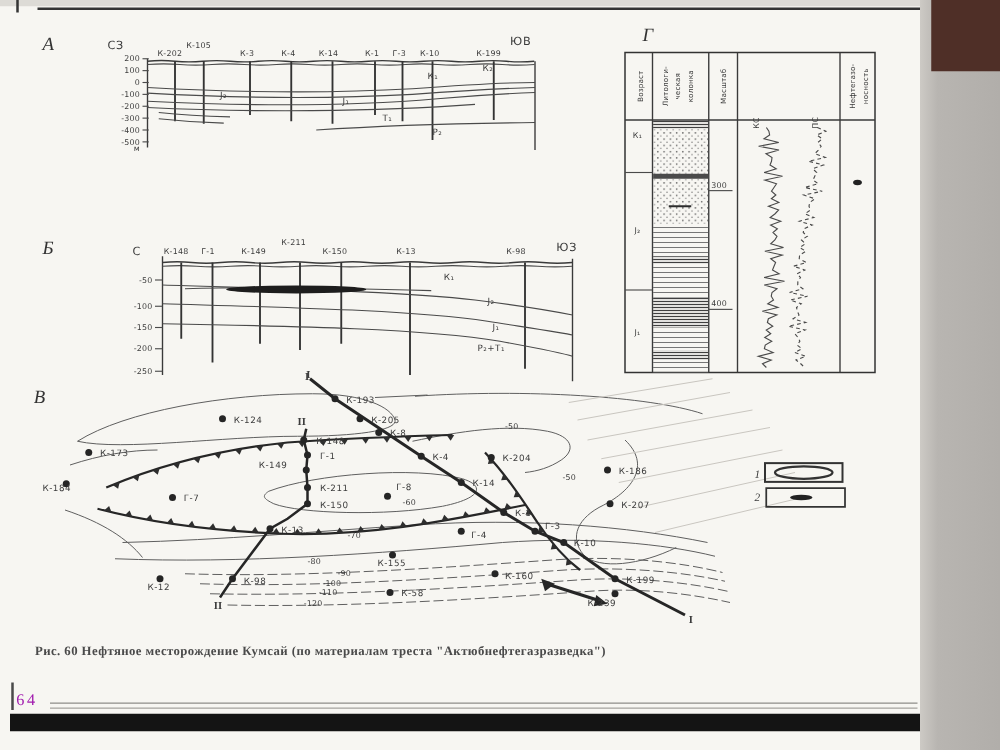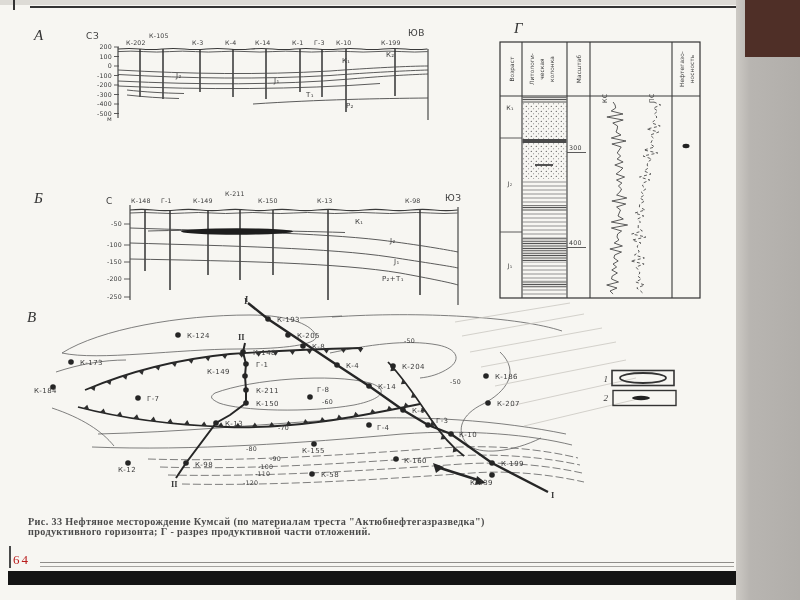--- a/index.html
+++ b/index.html
@@ -9,21 +9,21 @@
   .top-rule{position:absolute;left:30px;top:6px;width:706px;height:2px;background:#343434;}
   .top-nub{position:absolute;left:13px;top:0;width:2px;height:10px;background:#343434;}
   .gutter-line{position:absolute;left:9px;top:546px;width:2px;height:22px;background:#4a4a4a;}
   .right-band{position:absolute;left:736px;top:0;width:64px;height:600px;
               background:linear-gradient(90deg,#cdcac5 0%,#b8b5b1 22%,#b1aeaa 100%);}
   .maroon-block{position:absolute;left:745px;top:0;width:55px;height:57px;background:#4f2f27;}
   .black-strip{position:absolute;left:8px;top:571px;width:729px;height:14px;background:#141414;}
   .foot-rule{position:absolute;left:40px;top:562px;width:694px;height:3px;
              border-top:1px solid #8f8d89;border-bottom:1px solid #a5a39f;}
   .pagenum{position:absolute;left:13px;top:552px;font-family:"Liberation Serif",serif;
-           font-size:13px;color:#b91c1c;letter-spacing:2px;}
+           font-size:13px;color:#a21caf;letter-spacing:2px;}
   .caption{position:absolute;left:28px;top:517px;width:708px;font-family:"Liberation Serif",serif;
            font-weight:bold;font-size:10.2px;line-height:9.8px;color:#4a4a4a;letter-spacing:.35px;}
   svg{position:absolute;left:0;top:0;}
   svg text{fill:#3c3c3c;font-family:"DejaVu Sans",sans-serif;}
   .big{font-size:15px;font-style:italic;font-family:"Liberation Serif",serif;fill:#333;}
   .dir{font-size:9px;letter-spacing:.6px;}
   .t6{font-size:6.3px;letter-spacing:.2px;}
   .t7{font-size:7px;letter-spacing:.4px;}
   .hdr{font-size:5.8px;letter-spacing:.1px;}
   .mrk{font-size:8.5px;font-family:"Liberation Serif",serif;font-weight:bold;}
@@ -392,22 +392,21 @@
         <rect x="612" y="370.5" width="62" height="15" fill="none" stroke="#333" stroke-width="1.6"></rect>
         <ellipse cx="643" cy="378" rx="23" ry="5" fill="none" stroke="#333" stroke-width="1.8"></ellipse>
         <text class="lgn" x="608" y="401" text-anchor="end">2</text>
         <rect x="613" y="390.5" width="63" height="15" fill="none" stroke="#333" stroke-width="1.4"></rect>
         <ellipse cx="641" cy="398" rx="9" ry="2.2" fill="#222"></ellipse>
       </g>
     </g>
   </svg>
 
   <div class="caption">
-    <div>Рис. 33 Нефтяное месторождение Кумсай (по материалам треста "Актюбнефтегазразведка")</div>
-    <div>продуктивного горизонта;  Г - разрез продуктивной части отложений.</div>
+    <div>Рис. 60 Нефтяное месторождение Кумсай (по материалам треста "Актюбнефтегазразведка")</div>
   </div>
 
   <div class="pagenum">64</div>
   <div class="foot-rule"></div>
   <div class="gutter-line"></div>
   <div class="black-strip"></div>
   <div class="right-band"></div>
   <div class="maroon-block"></div>
 </div>
 

